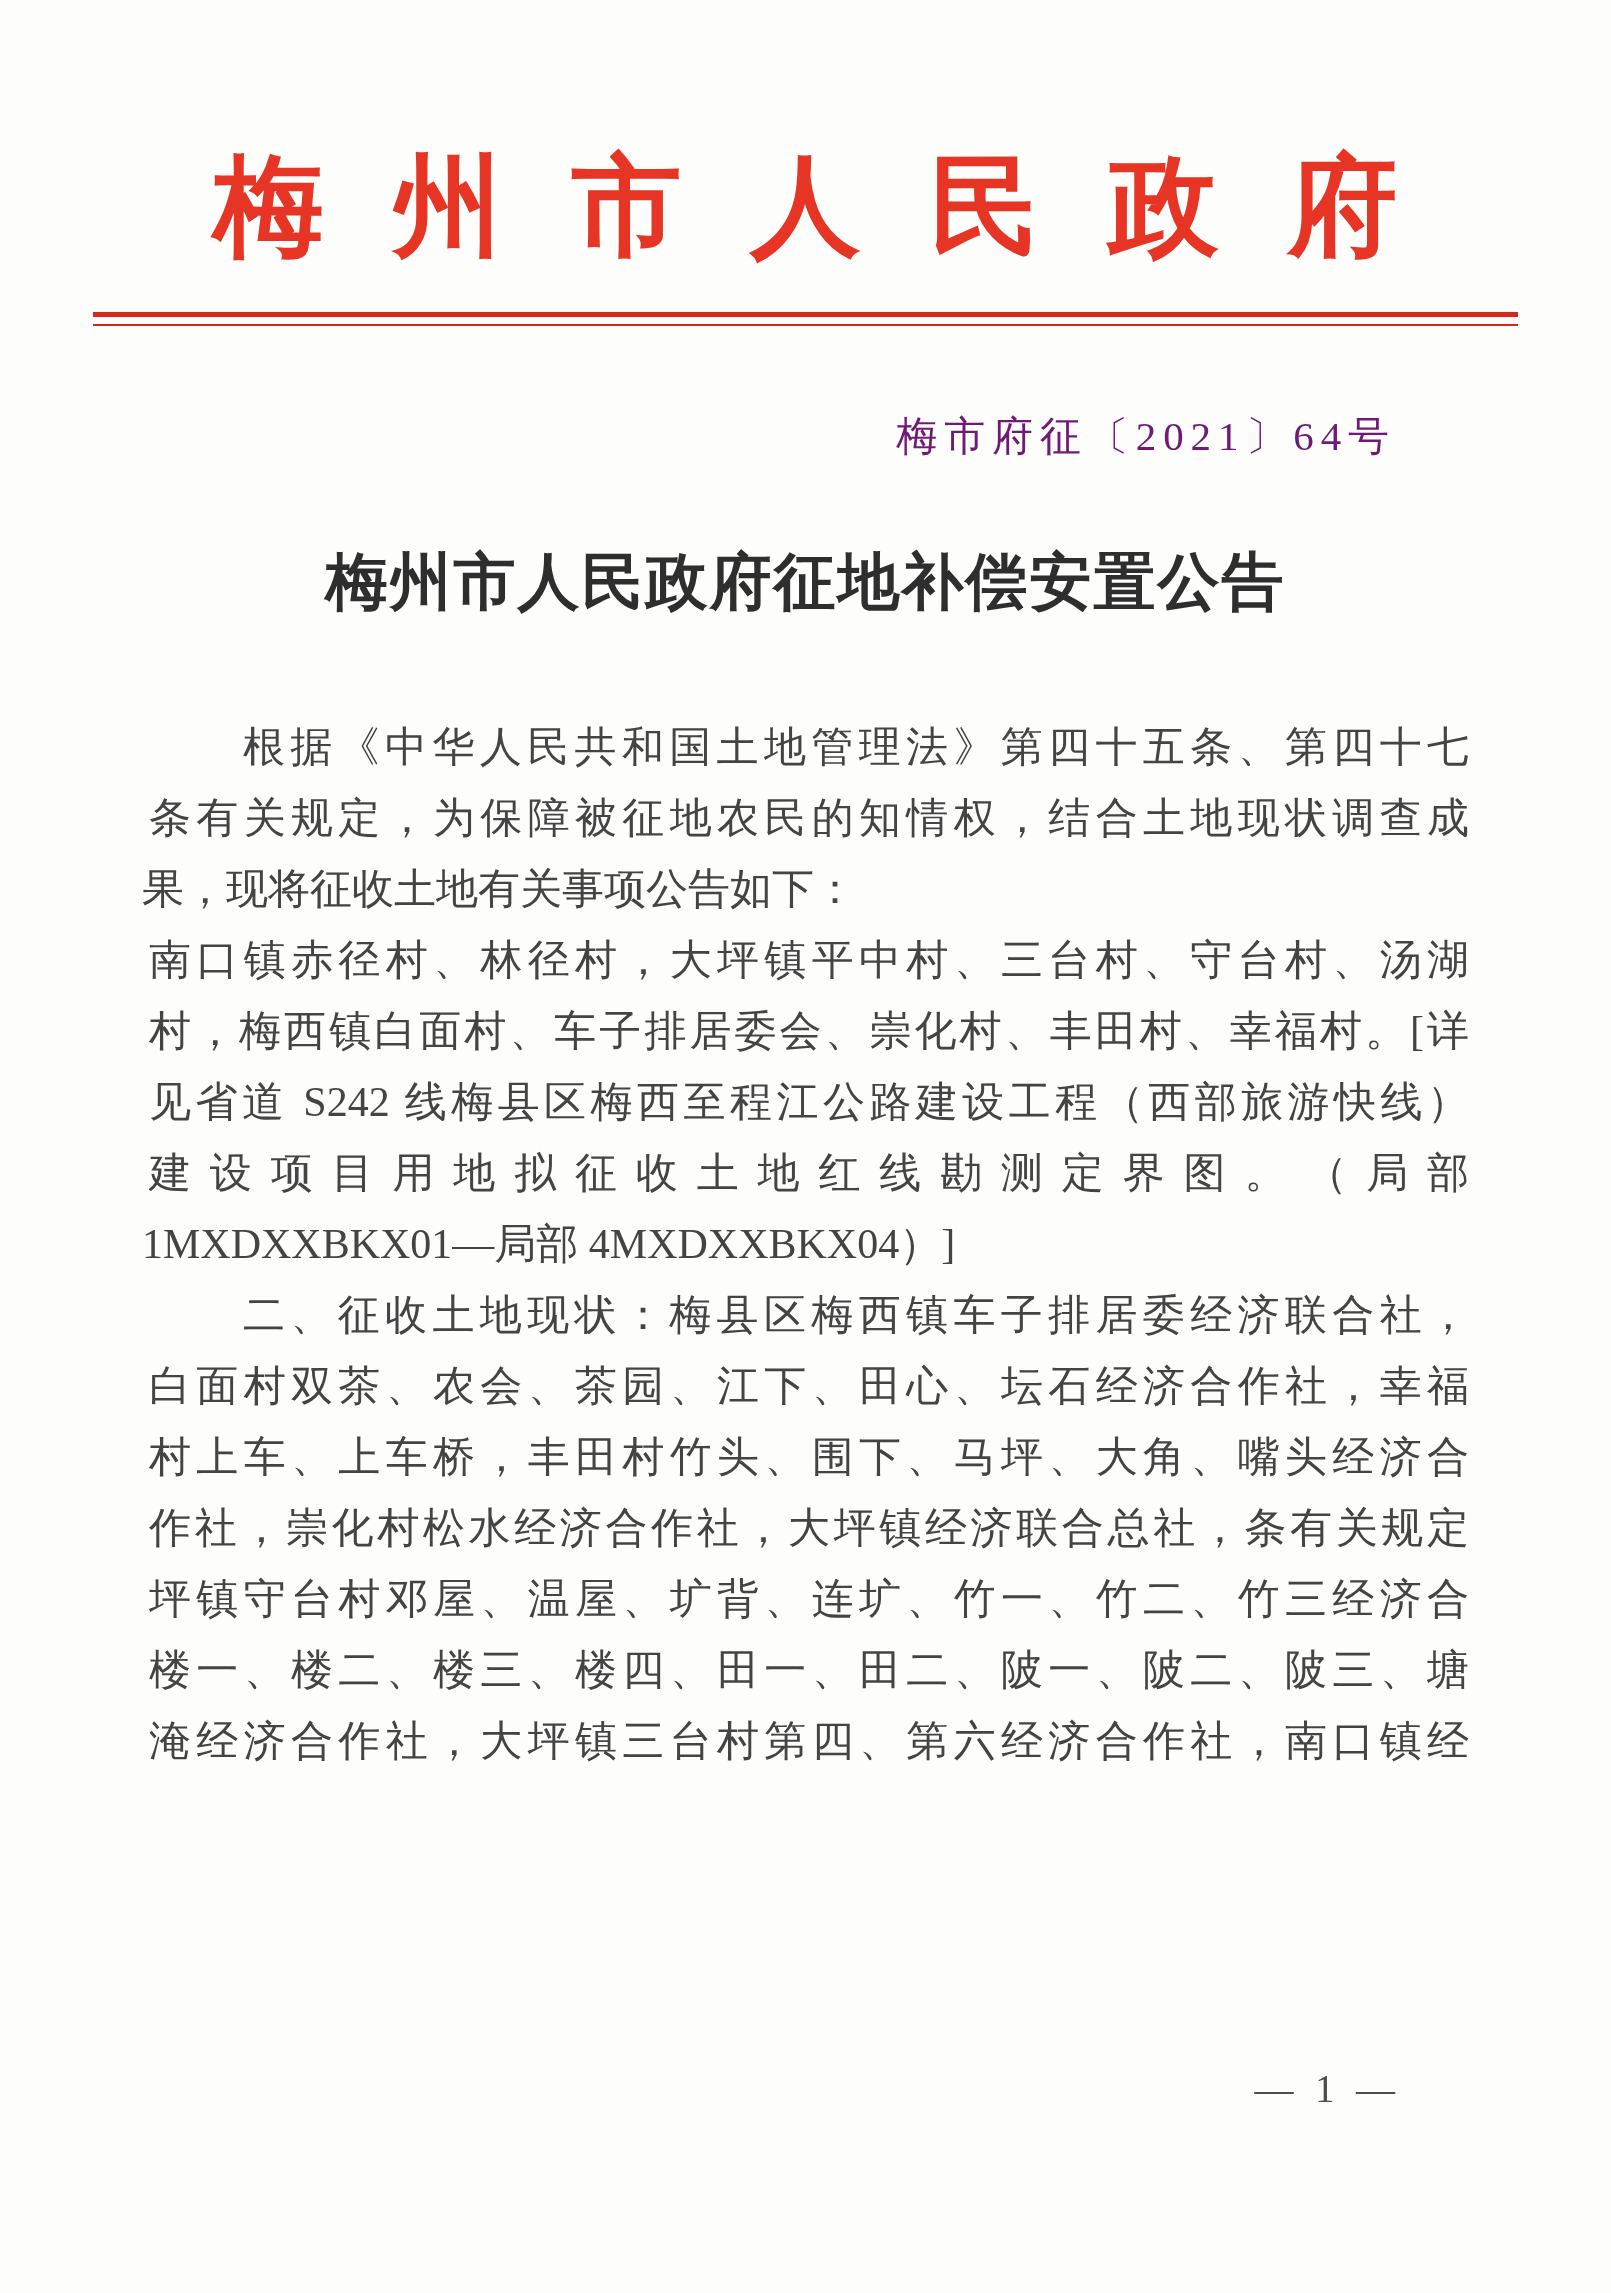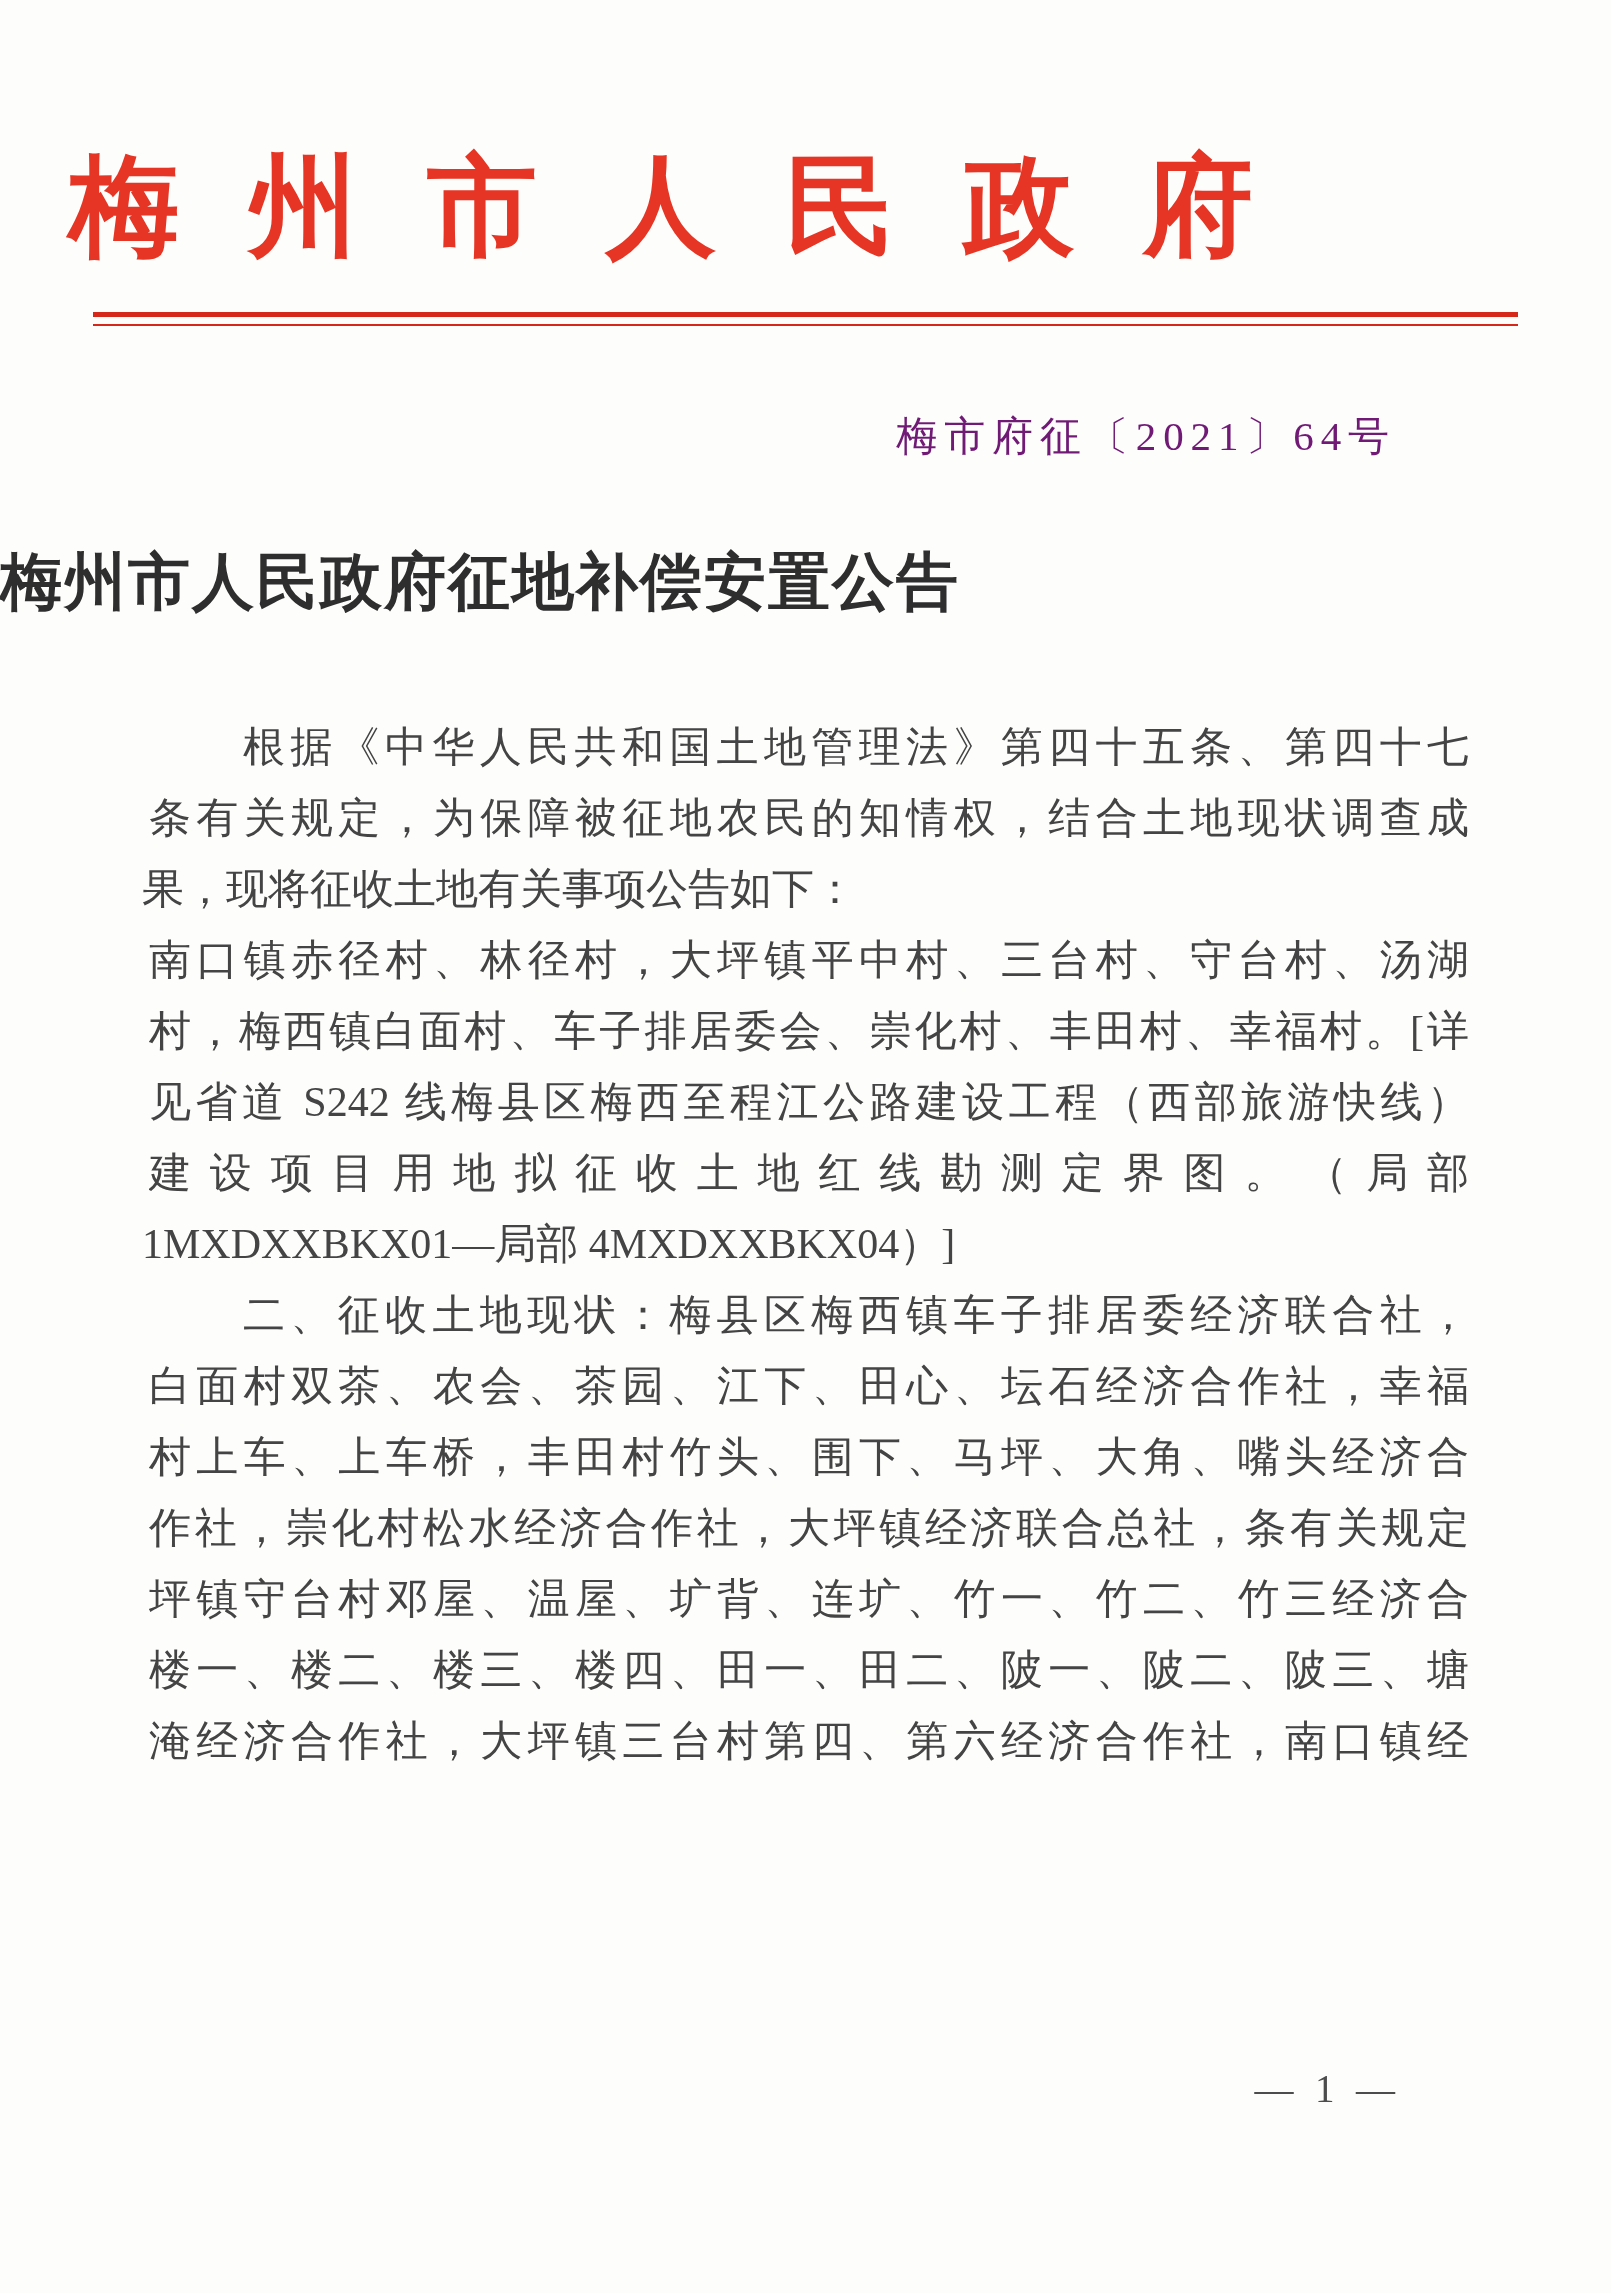--- a/index.html
+++ b/index.html
@@ -14,20 +14,21 @@
     margin: 0 auto;
     background: var(--paper, #fdfdfc);
     font-family: "Liberation Serif", "DejaVu Serif", serif;
     overflow: hidden;
   }
   .gov-header {
     position: absolute;
     top: 147px;
     left: 0;
     width: 100%;
+    text-align: center;
     font-size: 110px;
     line-height: 1.1;
     font-weight: bold;
     color: var(--header-red, #e63524);
     letter-spacing: 69px;
     text-indent: 69px;
     white-space: nowrap;
   }
   .red-rule {
     position: absolute;
@@ -46,21 +47,21 @@
     line-height: 1.3;
     letter-spacing: 6.9px;
     color: #701a75;
     white-space: nowrap;
   }
   .doc-title {
     position: absolute;
     top: 545px;
     left: 0;
     width: 100%;
-    text-align: left;
+    text-align: center;
     font-size: 62px;
     line-height: 1.2;
     font-weight: bold;
     color: var(--title-text, #2e2e2e);
     letter-spacing: 2px;
     white-space: nowrap;
   }
   .body-text {
     position: absolute;
     top: 712px;

